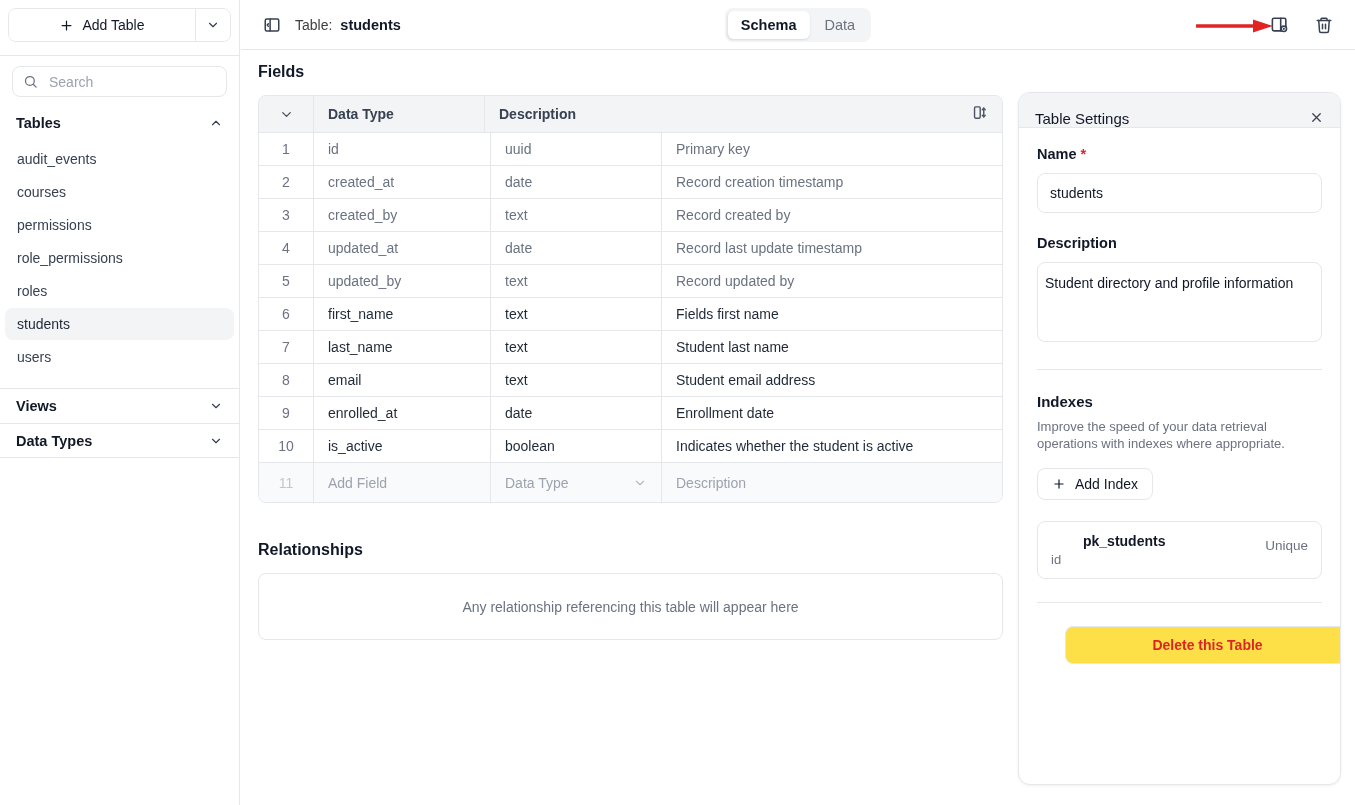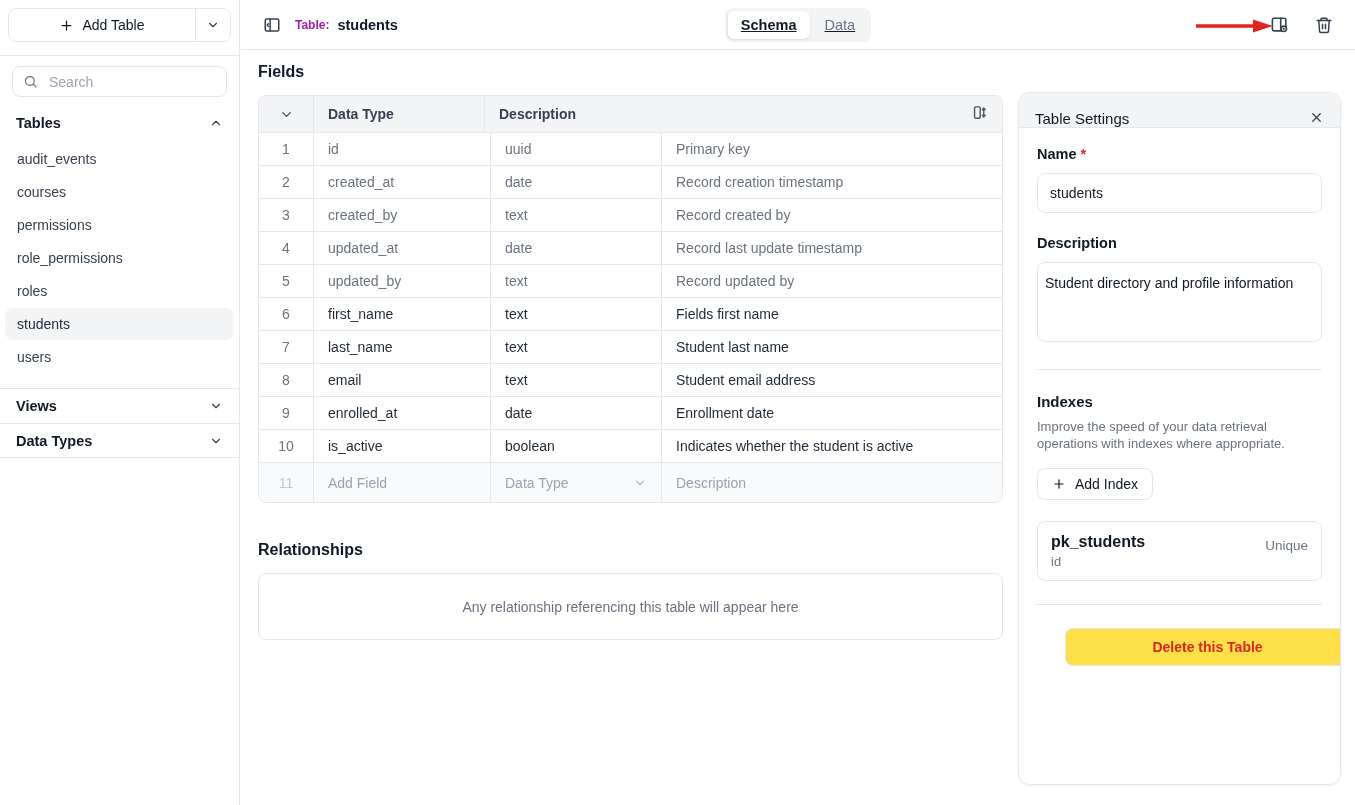--- a/index.html
+++ b/index.html
@@ -41,24 +41,24 @@
     border-radius:8px; font-size:14px; color:#374151; cursor:pointer; }
   .side-item.selected { background:var(--headbg); color:#1f2937; }
 
   
   .main { position:absolute; left:241px; top:0; right:0; height:100%; }
   .topbar { height:50px; border-bottom:1px solid var(--border); position:relative;
     display:flex; align-items:center; padding:0 20px; }
   .topbar-left { display:flex; align-items:center; gap:12px; }
   .icon-btn { background:none; border:none; color:#374151; cursor:pointer;
     display:flex; align-items:center; justify-content:center; padding:2px; }
-  .table-label { font-size:12px; font-weight:700; color:#a21caf; }
+  .table-label { font-size:14px; font-weight:400; color:#404040; }
   .table-name { font-size:14.5px; font-weight:700; color:#111827; margin-left:-4px; }
   .segmented { position:absolute; left:50%; transform:translateX(-50%); top:8px; height:34px;
-    background:var(--headbg); border-radius:8px; padding:3px; display:flex; gap:2px;text-decoration:underline; }
+    background:var(--headbg); border-radius:8px; padding:3px; display:flex; gap:2px; }
   .seg-btn { padding:0 13px; border-radius:6px; font-size:14.5px; display:flex; align-items:center;
     border:none; background:transparent; color:#6b7280; cursor:pointer; }
   .seg-btn.active { background:#fff; color:#111827; font-weight:600;
     box-shadow:0 1px 2px rgba(0,0,0,0.10); }
   .topbar-right { margin-left:auto; display:flex; align-items:center; gap:22px; }
 
   .annotation-arrow { position:absolute; left:1196px; top:18px; pointer-events:none; }
 
   .content { padding:13px 16px 0 17px; }
   .section-title { font-size:16px; font-weight:700; color:#111827; }
@@ -108,21 +108,21 @@
     line-height:1.45; outline:none; font-family:inherit; }
   .sp-div { border:none; border-top:1px solid var(--border); margin:23px 0; }
   .sp-sub { font-size:15px; font-weight:700; color:#111827; }
   .sp-help { margin-top:8px; font-size:13px; color:#6b7280; line-height:1.33; width:252px; }
   .add-index-btn { margin-top:15px; height:32px; padding:0 14px; border:1px solid var(--border);
     border-radius:8px; background:#fff; font-size:14px; color:#111827; display:inline-flex;
     align-items:center; gap:9px; cursor:pointer; }
   .index-list { margin-top:21px; }
   .index-card { border:1px solid var(--border); border-radius:8px; padding:11px 13px;
     display:flex; justify-content:space-between; align-items:flex-start; cursor:pointer; background:#fff; }
-  .idx-name { font-size:16px; font-weight:700; color:#111827; }
+  .idx-name { font-size:14px; font-weight:700; color:#111827;margin-left:32px; }
   .idx-col { font-size:13px; color:#6b7280; margin-top:3px; }
   .idx-badge { font-size:13.5px; color:#6b7280; margin-top:5px; }
   .delete-btn { width:100%; height:38px; border:1px solid var(--border); border-radius:8px;
     background:#fde047; color:var(--danger); font-size:14px; font-weight:600; cursor:pointer;margin-left:28px; }
 </style>
 </head>
 <body>
 
 <div class="app">
 

